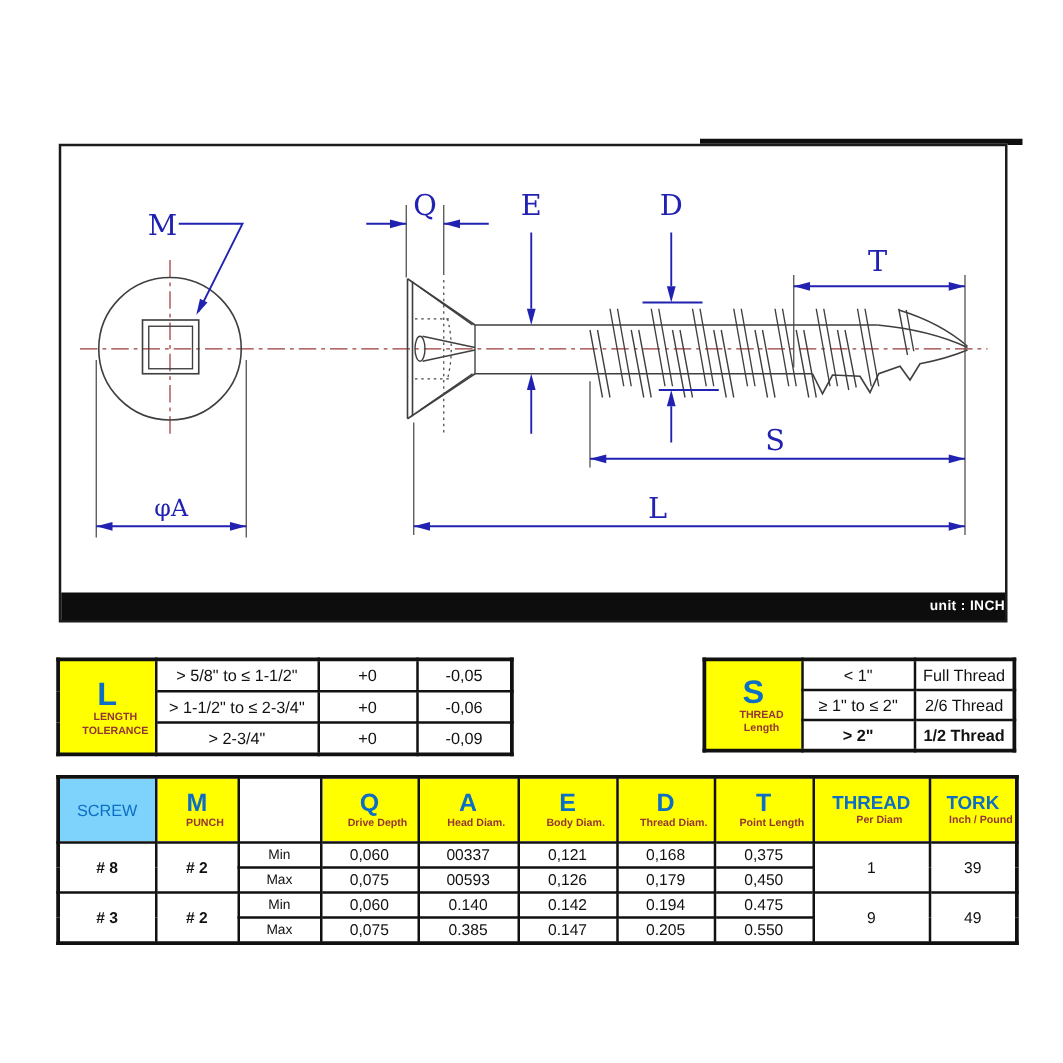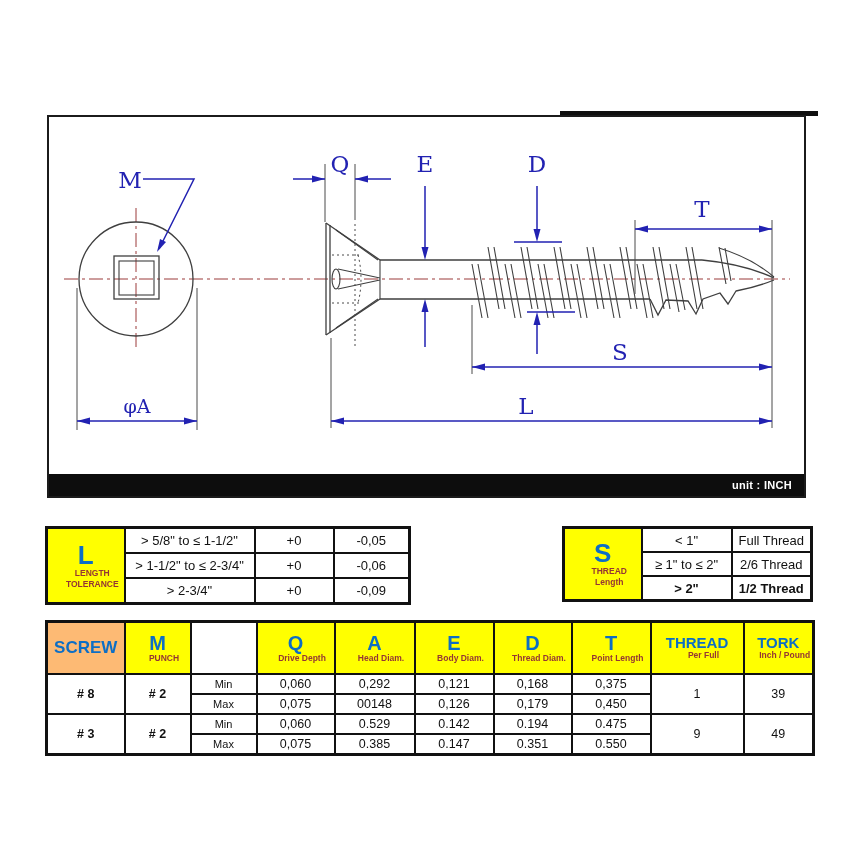--- a/index.html
+++ b/index.html
@@ -4,21 +4,21 @@
 <style>
   html,body{margin:0;padding:0;background:#ffffff;}
   .canvas{position:relative;width:850px;height:850px;background:#ffffff;overflow:hidden;
           font-family:"Liberation Sans",sans-serif;color:#111;}
   
   .panel-drawing{position:absolute;left:47px;top:115px;width:759px;height:383px;
                  border:2px solid #1b1b1b;box-sizing:border-box;background:#fff;}
   .panel-drawing svg{display:block;}
   .unit-bar{position:absolute;left:0;bottom:0;width:100%;height:22px;background:#0d0d0d;
             color:#fff;font-size:11px;font-weight:bold;line-height:22px;text-align:right;
-            padding-right:12px;box-sizing:border-box;letter-spacing:.3px;}
+            box-sizing:border-box;letter-spacing:.3px;}
   .top-thick{position:absolute;left:560px;top:111px;width:258px;height:5px;background:#0f0f0f;}
   
   .oln{stroke:#3f3f3f;stroke-width:1.3;fill:none;}
   .oln2{stroke:#3f3f3f;stroke-width:1.1;fill:none;}
   .ext{stroke:#4a4a4a;stroke-width:1;fill:none;}
   .dim{stroke:#2222b2;stroke-width:1.5;fill:none;}
   .ah{fill:#2222b2;stroke:none;}
   .cl{stroke:#9b3a3a;stroke-width:1;fill:none;stroke-dasharray:14 4 3 4;}
   .dot{stroke:#4a4a4a;stroke-width:1;fill:none;stroke-dasharray:2 3;}
   .dim-label{font-family:"DejaVu Serif",serif;fill:#2222b2;font-size:23px;text-anchor:middle;}
@@ -34,21 +34,21 @@
   .tbl-length{left:45px;top:526px;}
   .tbl-length td{height:21px;font-size:13px;}
   .tbl-length .hdr .big-letter{font-size:26px;}
   .tbl-thread{left:562px;top:526px;}
   .tbl-thread td{height:20px;font-size:13px;}
   .tbl-thread .hdr .big-letter{font-size:26px;}
   .bold{font-weight:bold;}
   .tbl-spec{left:45px;top:620px;}
   .tbl-spec th{height:48px;}
   .tbl-spec td{height:16px;font-size:12.5px;}
-  .tbl-spec .screw-hdr{color:#0d6ec5;font-weight:bold;font-size:17px;background:#fdba74;}
+  .tbl-spec .screw-hdr{color:#0d6ec5;font-weight:normal;font-size:13px;background:#7dd3fc;}
   .tbl-spec .letter-md{font-size:20px;}
   .tbl-spec .letter-sm{font-size:15px;}
   .tbl-spec .minmax{font-size:11px;}
 </style>
 </head>
 <body>
 
 <div class="canvas">
 
   <div class="top-thick"></div>
@@ -269,65 +269,65 @@
       <th class="ylw">
         <div class="big-letter letter-md">D</div>
         <div class="sub-label">Thread Diam.</div>
       </th>
       <th class="ylw">
         <div class="big-letter letter-md">T</div>
         <div class="sub-label">Point Length</div>
       </th>
       <th class="ylw">
         <div class="big-letter letter-sm">THREAD</div>
-        <div class="sub-label">Per Full</div>
+        <div class="sub-label">Per Diam</div>
       </th>
       <th class="ylw">
         <div class="big-letter letter-sm">TORK</div>
         <div class="sub-label">Inch / Pound</div>
       </th>
     </tr>
 
     <tr>
       <td class="bold" rowspan="2"># 8</td>
       <td class="bold" rowspan="2"># 2</td>
       <td class="minmax">Min</td>
       <td>0,060</td>
-      <td>0,292</td>
+      <td>00337</td>
       <td>0,121</td>
       <td>0,168</td>
       <td>0,375</td>
       <td rowspan="2">1</td>
       <td rowspan="2">39</td>
     </tr>
     <tr>
       <td class="minmax">Max</td>
       <td>0,075</td>
-      <td>00148</td>
+      <td>00593</td>
       <td>0,126</td>
       <td>0,179</td>
       <td>0,450</td>
     </tr>
 
     <tr>
       <td class="bold" rowspan="2"># 3</td>
       <td class="bold" rowspan="2"># 2</td>
       <td class="minmax">Min</td>
       <td>0,060</td>
-      <td>0.529</td>
+      <td>0.140</td>
       <td>0.142</td>
       <td>0.194</td>
       <td>0.475</td>
       <td rowspan="2">9</td>
       <td rowspan="2">49</td>
     </tr>
     <tr>
       <td class="minmax">Max</td>
       <td>0,075</td>
       <td>0.385</td>
       <td>0.147</td>
-      <td>0.351</td>
+      <td>0.205</td>
       <td>0.550</td>
     </tr>
   </tbody>
     </table>
 
 </div>
 
 </body></html>

